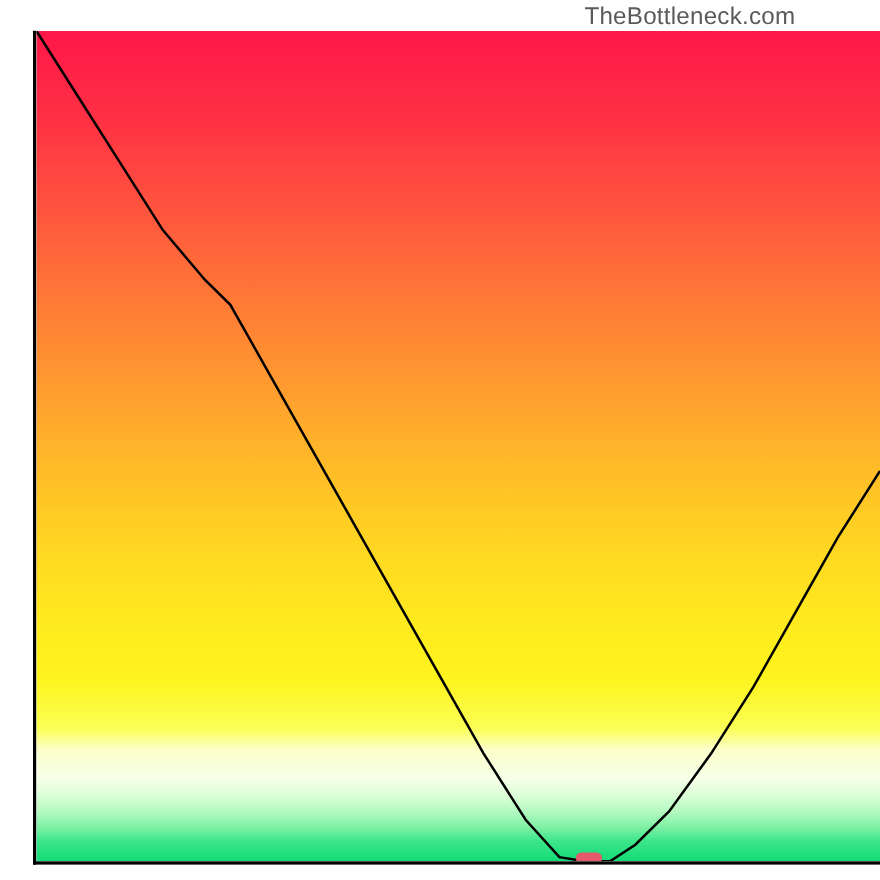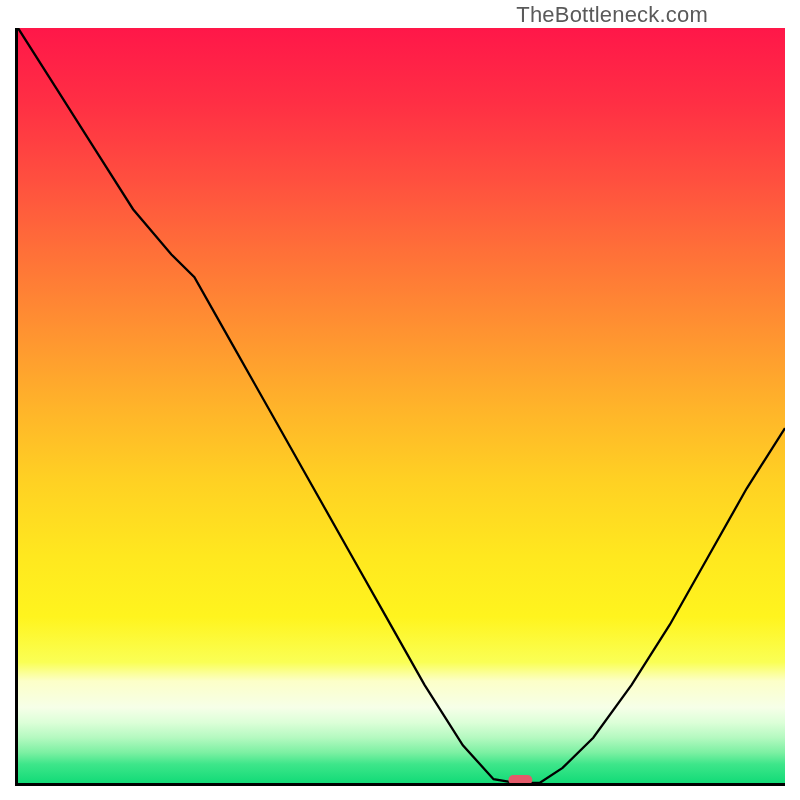--- a/index.html
+++ b/index.html
@@ -9,20 +9,21 @@
     height: 800px;
     background: #ffffff;
     font-family: Arial, Helvetica, sans-serif;
     overflow: hidden;
   }
   .frame {
     position: relative;
     width: 716px;
     height: 800px;
     box-sizing: border-box;
+    margin-left: 15px;
   }
   .watermark {
     position: absolute;
     top: 2px;
     right: 8px;
     font-size: 22px;
     font-weight: 500;
     color: #5a5a5a;
     letter-spacing: 0.2px;
   }

